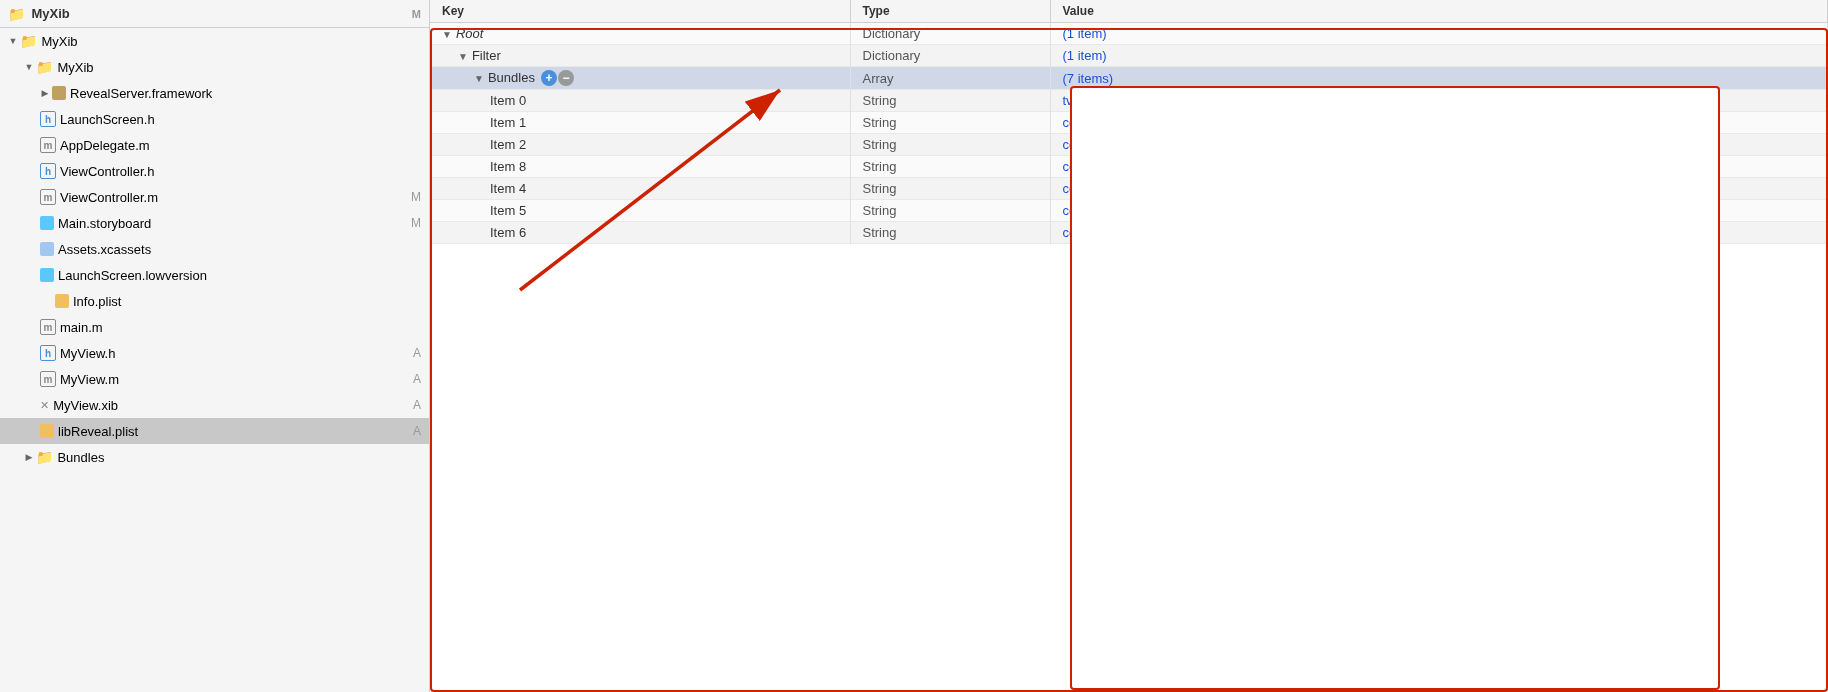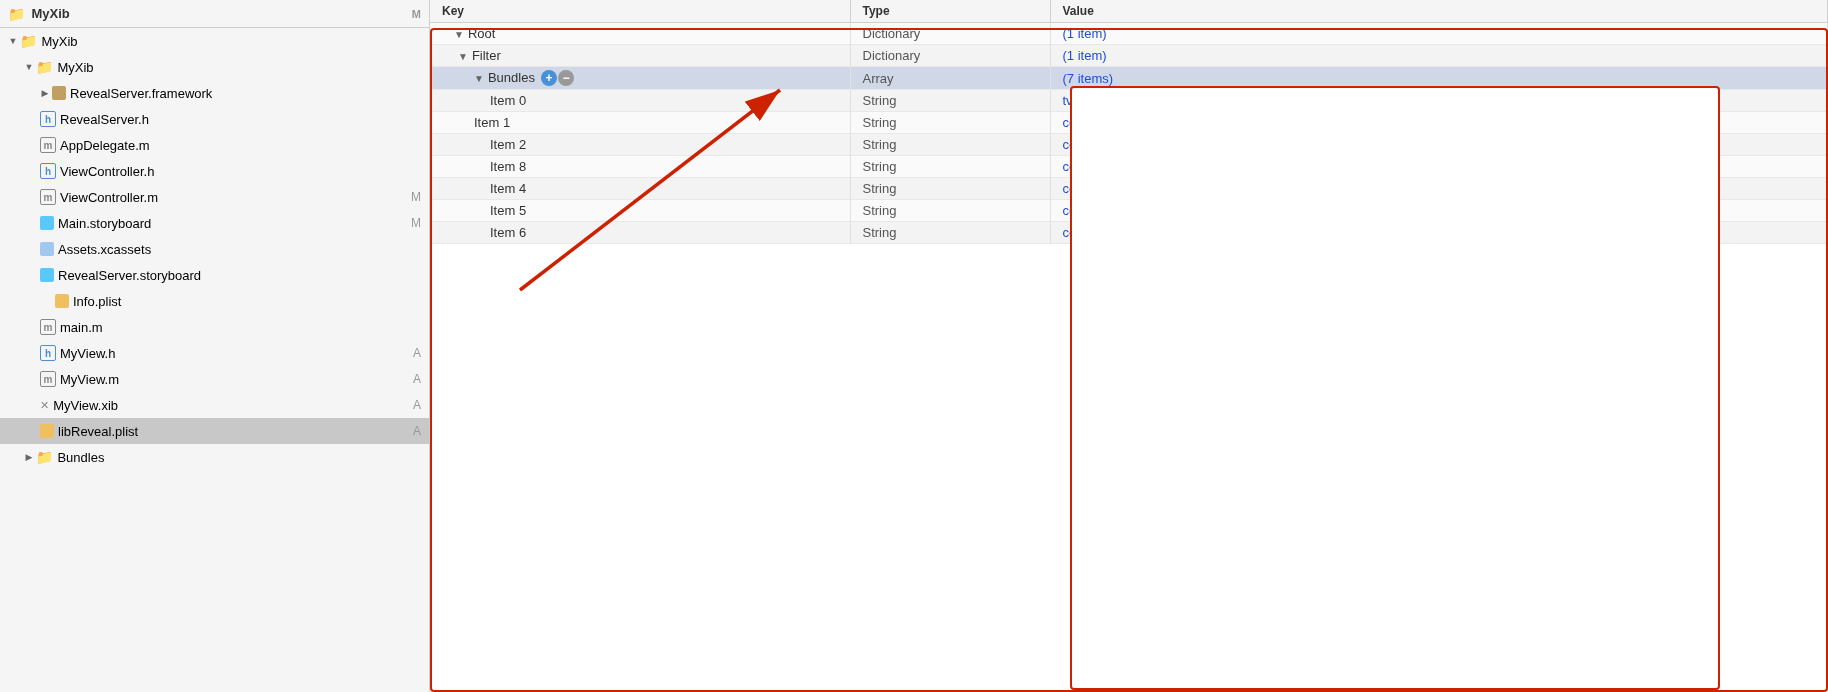--- a/index.html
+++ b/index.html
@@ -231,21 +231,21 @@
         <span style="color:#f0a030; margin-right:4px; font-size:14px;">📁</span>
         <span>MyXib</span>
       </div>
       <div class="sidebar-item" style="padding-left: 40px;">
         <span class="folder-triangle">▶</span>
         <span style="display:inline-block;width:14px;height:14px;background:#c0a060;border-radius:2px;margin-right:4px;vertical-align:middle;"></span>
         <span>RevealServer.framework</span>
       </div>
       <div class="sidebar-item" style="padding-left: 40px;">
         <span class="file-icon header">h</span>
-        <span>RevealServer.h</span>
+        <span>LaunchScreen.h</span>
       </div>
       <div class="sidebar-item" style="padding-left: 40px;">
         <span class="file-icon impl">m</span>
         <span>AppDelegate.m</span>
       </div>
       <div class="sidebar-item" style="padding-left: 40px;">
         <span class="file-icon header">h</span>
         <span>ViewController.h</span>
       </div>
       <div class="sidebar-item" style="padding-left: 40px;">
@@ -257,21 +257,21 @@
         <span style="display:inline-block;width:14px;height:14px;background:#5ac8fa;border-radius:2px;margin-right:4px;vertical-align:middle;"></span>
         <span>Main.storyboard</span>
         <span class="badge">M</span>
       </div>
       <div class="sidebar-item" style="padding-left: 40px;">
         <span style="display:inline-block;width:14px;height:14px;background:#a0c8f0;border-radius:2px;margin-right:4px;vertical-align:middle;"></span>
         <span>Assets.xcassets</span>
       </div>
       <div class="sidebar-item" style="padding-left: 40px;">
         <span style="display:inline-block;width:14px;height:14px;background:#5ac8fa;border-radius:2px;margin-right:4px;vertical-align:middle;"></span>
-        <span>RevealServer.storyboard</span>
+        <span>LaunchScreen.lowversion</span>
       </div>
       <div class="sidebar-item" style="padding-left: 40px; margin-left: 15px;">
         <span style="display:inline-block;width:14px;height:14px;background:#f0c060;border-radius:2px;margin-right:4px;vertical-align:middle;"></span>
         <span>Info.plist</span>
       </div>
       <div class="sidebar-item" style="padding-left: 40px;">
         <span class="file-icon impl">m</span>
         <span>main.m</span>
       </div>
       <div class="sidebar-item" style="padding-left: 40px;">
@@ -306,21 +306,21 @@
   <table class="plist-table">
     <thead>
       <tr>
         <th>Key</th>
         <th>Type</th>
         <th>Value</th>
       </tr>
     </thead>
     <tbody id="plist-body">
     <tr>
-    <td class="key-cell" style="padding-left:24px;"><span class="triangle">▼</span><span class="key-text">Root</span></td>
+    <td class="key-cell" style="padding-left:12px;font-style:italic;"><span class="triangle">▼</span><span class="key-text">Root</span></td>
     <td class="type-cell">Dictionary</td>
     <td class="value-cell">(1 item)</td>
   </tr>
         <tr>
     <td class="key-cell" style="padding-left:28px;"><span class="triangle">▼</span><span class="key-text">Filter</span></td>
     <td class="type-cell">Dictionary</td>
     <td class="value-cell">(1 item)</td>
   </tr>
         <tr style="background: rgb(208, 216, 232);">
     <td class="key-cell" style="padding-left:44px;"><span class="triangle">▼</span><span class="key-text">Bundles</span><span class="add-remove-buttons">
@@ -329,21 +329,21 @@
     </span></td>
     <td class="type-cell">Array</td>
     <td class="value-cell">(7 items)</td>
   </tr>
         <tr>
     <td class="key-cell" style="padding-left:60px;"><span class="key-text">Item 0</span></td>
     <td class="type-cell">String</td>
     <td class="value-cell">tv.douyu.live</td>
   </tr>
         <tr>
-    <td class="key-cell" style="padding-left:44px;"><span class="key-text">Item 1</span></td>
+    <td class="key-cell" style="padding-left:60px;"><span class="key-text">Item 1</span></td>
     <td class="type-cell">String</td>
     <td class="value-cell">com.tencent.mqq</td>
   </tr>
         <tr>
     <td class="key-cell" style="padding-left:60px;"><span class="key-text">Item 2</span></td>
     <td class="type-cell">String</td>
     <td class="value-cell">com.ucweb.iphone.lowversion</td>
   </tr>
         <tr>
     <td class="key-cell" style="padding-left:60px;"><span class="key-text">Item 8</span></td>

